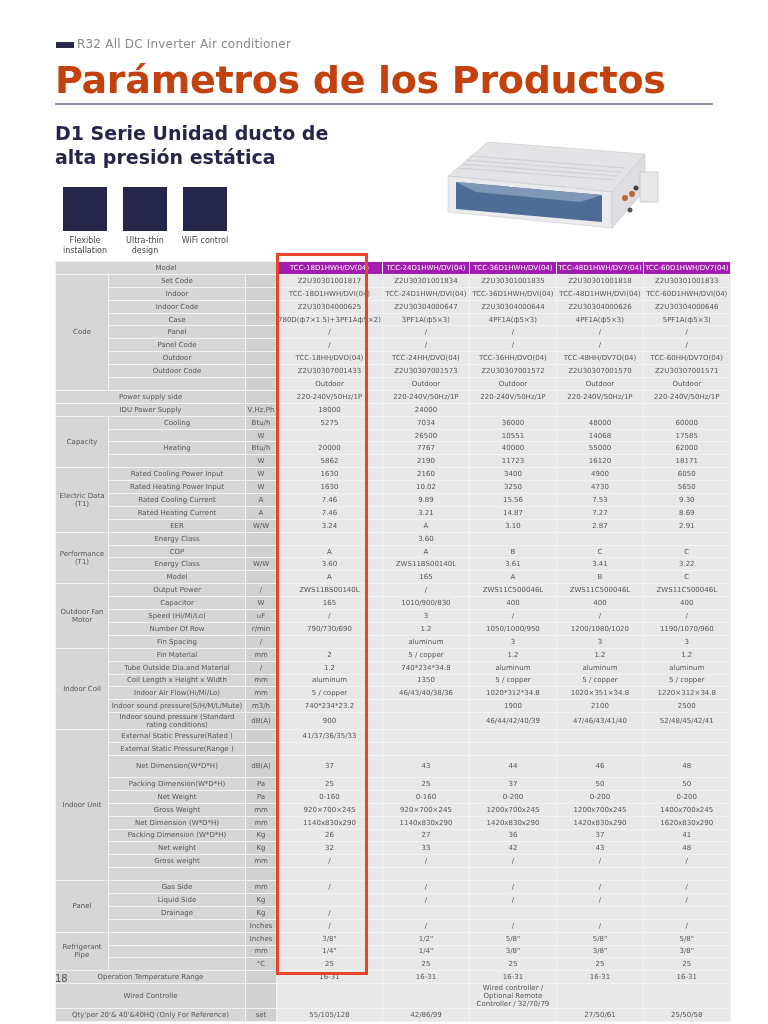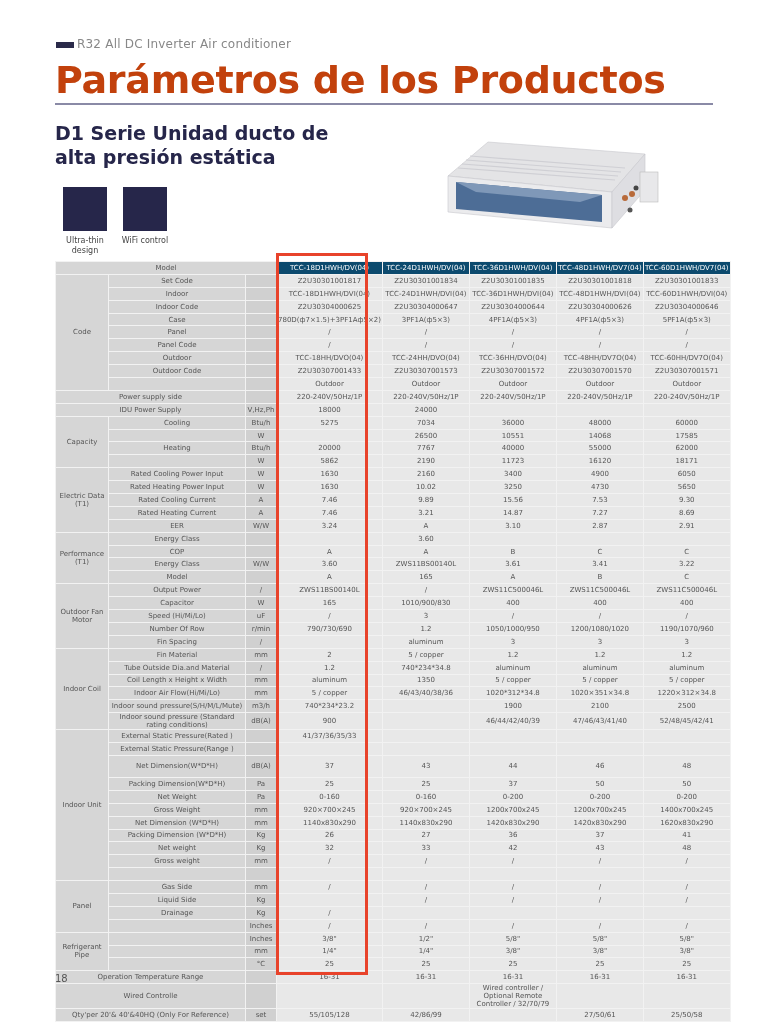--- a/index.html
+++ b/index.html
@@ -21,38 +21,42 @@
   .feature:nth-child(4) { margin-left: 1px; }
   .feature:nth-child(5) { margin-left: 3px; }
 
   .product-img { position: absolute; left: 440px; top: 132px; width: 220px; height: 98px; }
 
   .spec-table { position: absolute; left: 55px; top: 261px; border-collapse: collapse; table-layout: fixed; font-size: 7px; }
   .spec-table td { height: 12.9px; text-align: center; vertical-align: middle; border: 1px solid #f2f2f2; color: #555; white-space: nowrap; overflow: hidden; padding: 0 1px; line-height: 8px; }
   .spec-table td.lab { background: #d6d6d6; }
   .spec-table td.unit { background: #d0d0d0; }
   .spec-table td.val { background: #e8e8e8; }
-  .spec-table tr.model-row td.val { background: #0c4a6e; color: #ffffff; font-size: 7px; }
+  .spec-table tr.model-row td.val { background: #a21caf; color: #ffffff; font-size: 7px; }
   .spec-table td.grp { background: #d6d6d6; }
 
   .highlight { position: absolute; left: 276px; top: 253px; width: 92px; height: 722px; border: 3px solid #e8432b; pointer-events: none; }
 
   .page-num { position: absolute; left: 55px; top: 973px; font-size: 10px; color: #555; }
 </style>
 </head>
 <body>
 
 <div class="header-tag">
   <span class="blk"></span><span>R32 All DC Inverter Air conditioner</span>
 </div>
 <h1 class="page-title">Parámetros de los Productos</h1>
 <div class="title-rule"></div>
 <h2 class="subtitle">D1 Serie Unidad ducto de alta presión estática</h2>
 
 <div class="features">
+  <div class="feature">
+    <div class="sq"></div>
+    <div class="lbl">Flexible installation</div>
+  </div>
   <div class="feature">
     <div class="sq"></div>
     <div class="lbl">Ultra-thin design</div>
   </div>
   <div class="feature">
     <div class="sq"></div>
     <div class="lbl">WiFi control</div>
   </div>
 </div>
 

